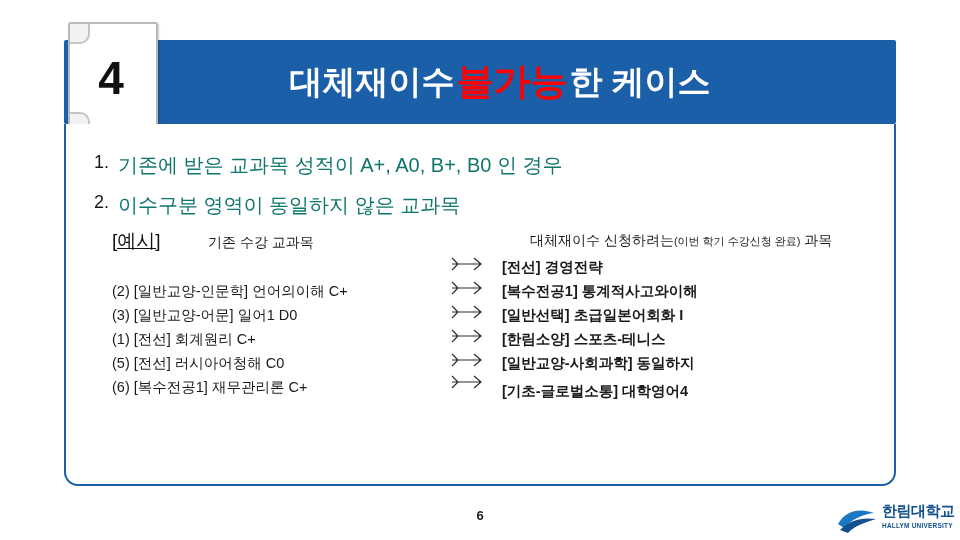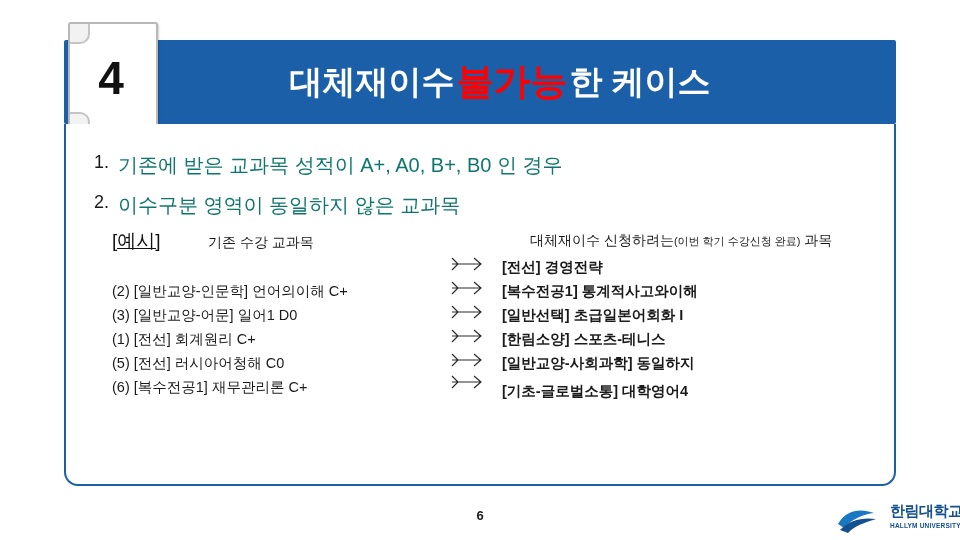--- a/index.html
+++ b/index.html
@@ -209,21 +209,21 @@
   }
   .logo-mark {
     position: absolute;
     left: 0;
     top: 2px;
     width: 42px;
     height: 30px;
   }
   .logo-text {
     position: absolute;
-    left: 54px;
+    left: 46px;
     top: 0px;
     width: 66px;
   }
   .logo-ko {
     font-size: 15px;
     font-weight: bold;
     color: #12508f;
     letter-spacing: -0.5px;
     white-space: nowrap;
   }

